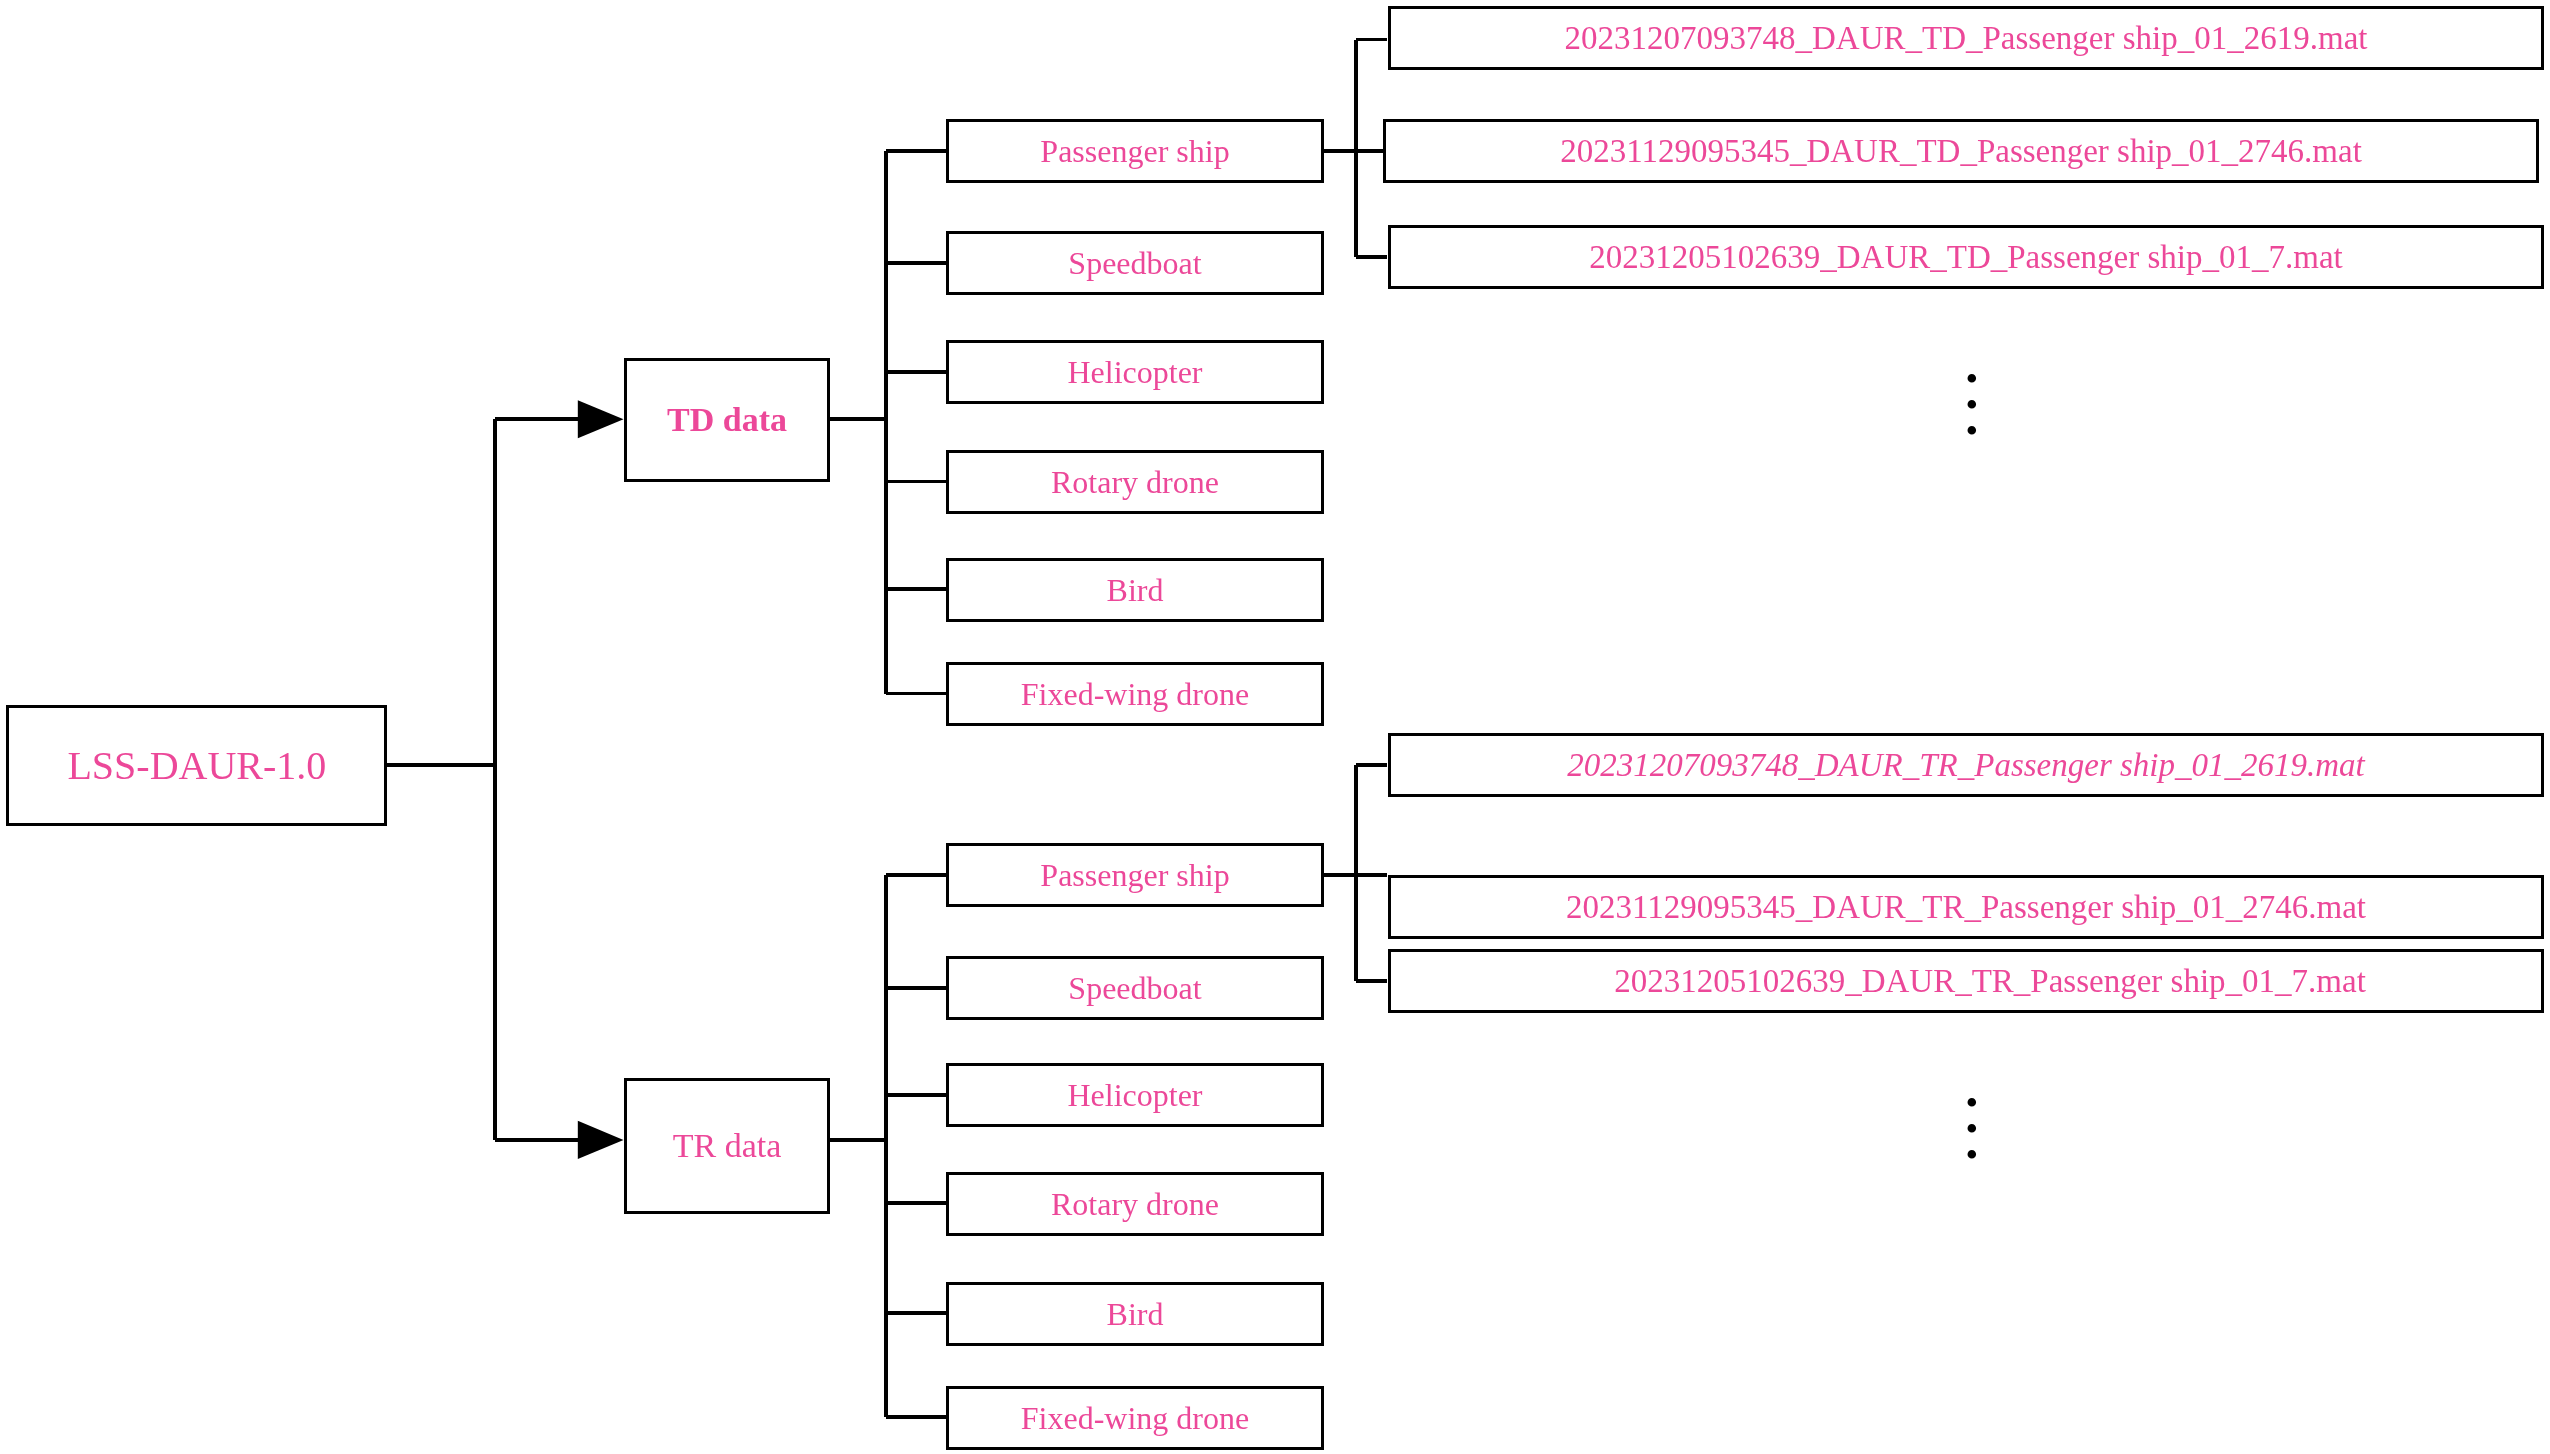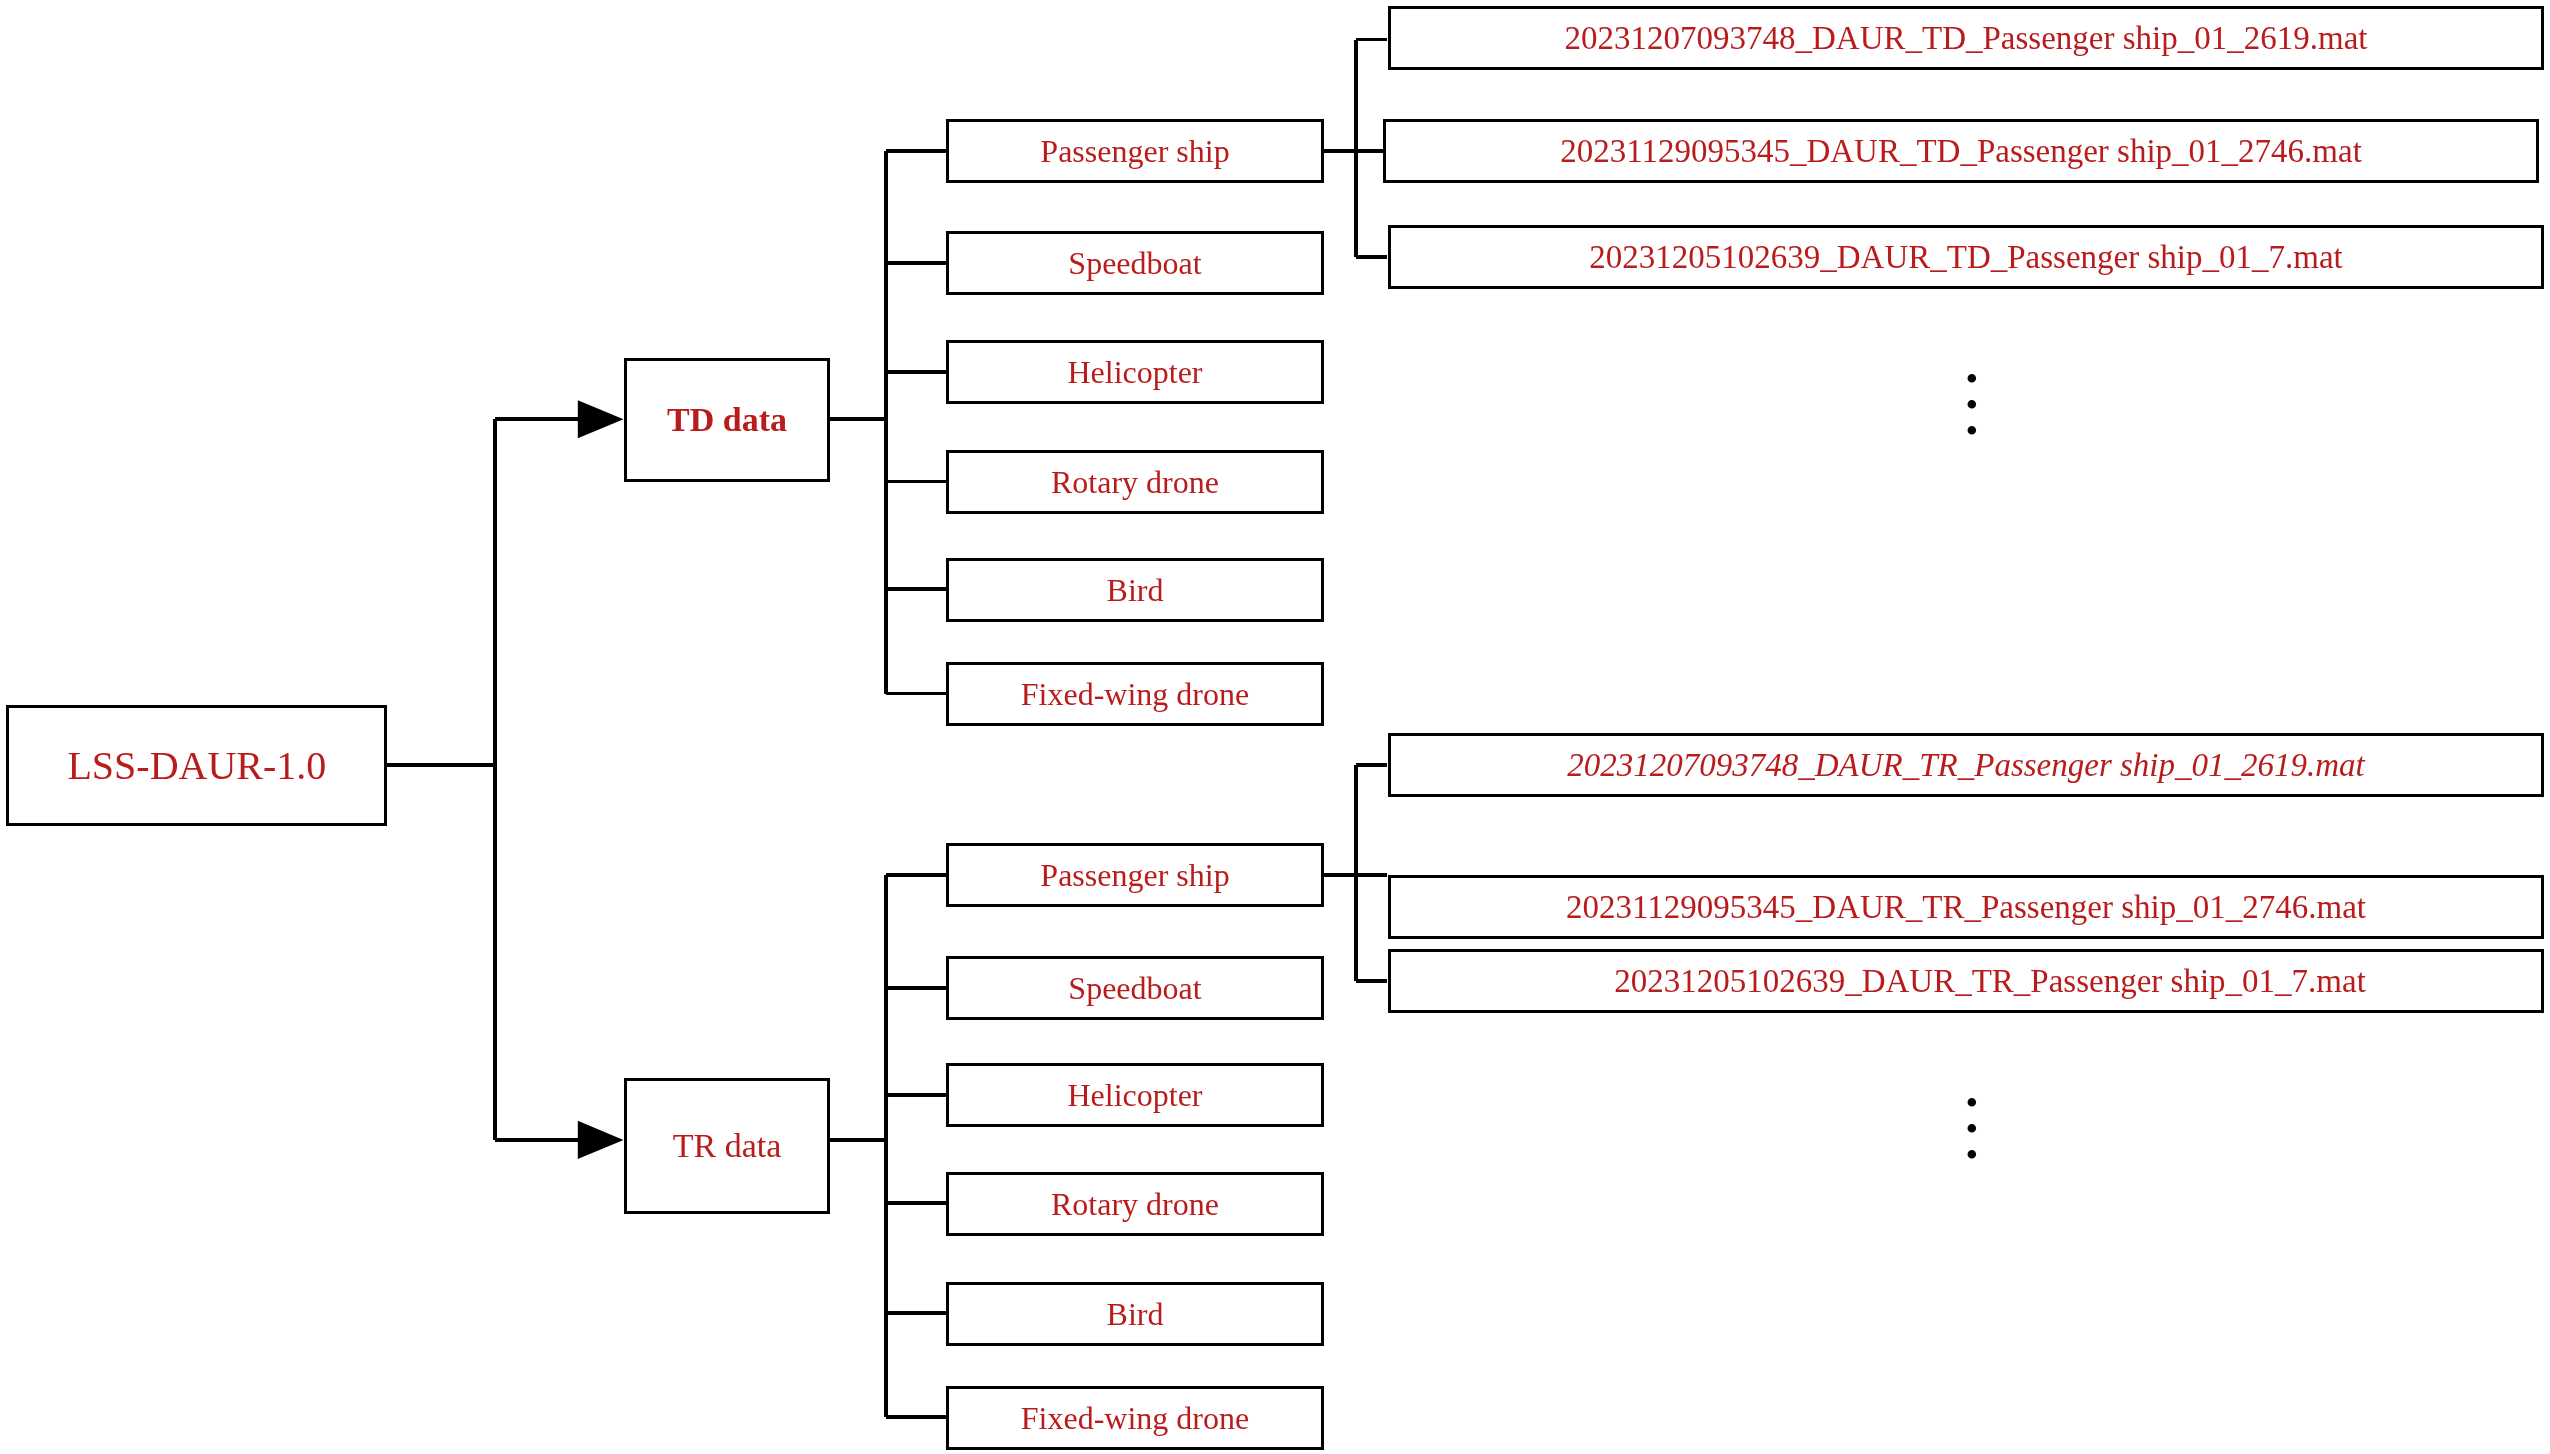--- a/index.html
+++ b/index.html
@@ -24,21 +24,21 @@
     pointer-events: none;
   }
   .node {
     position: absolute;
     box-sizing: border-box;
     border: 3.2px solid #000000;
     background: #ffffff;
     display: flex;
     align-items: center;
     justify-content: center;
-    color: #b91c1c;
+    color: #ec4899;
     white-space: nowrap;
     overflow: hidden;
   }
   .node-root {
     font-size: 40px;
   }
   .node-branch {
     font-size: 34px;
   }
   .node-category {

